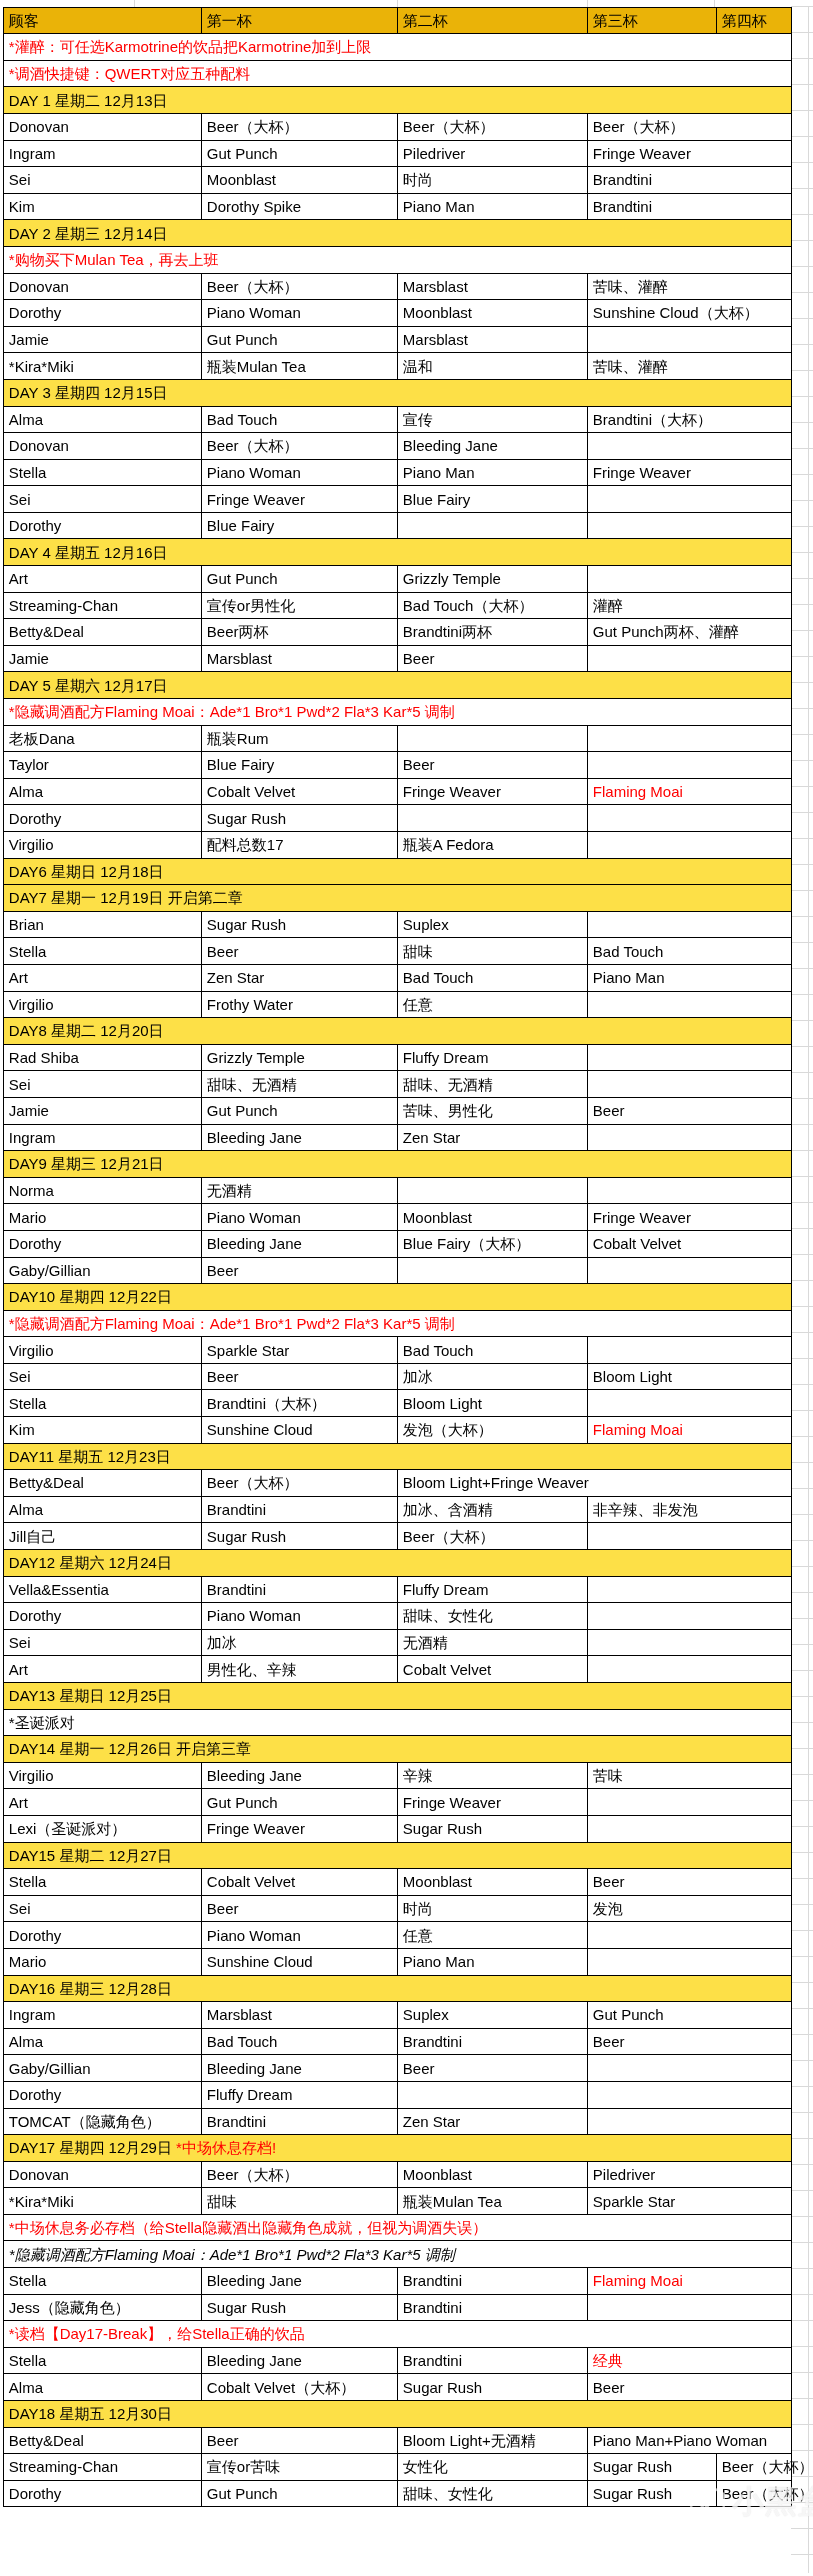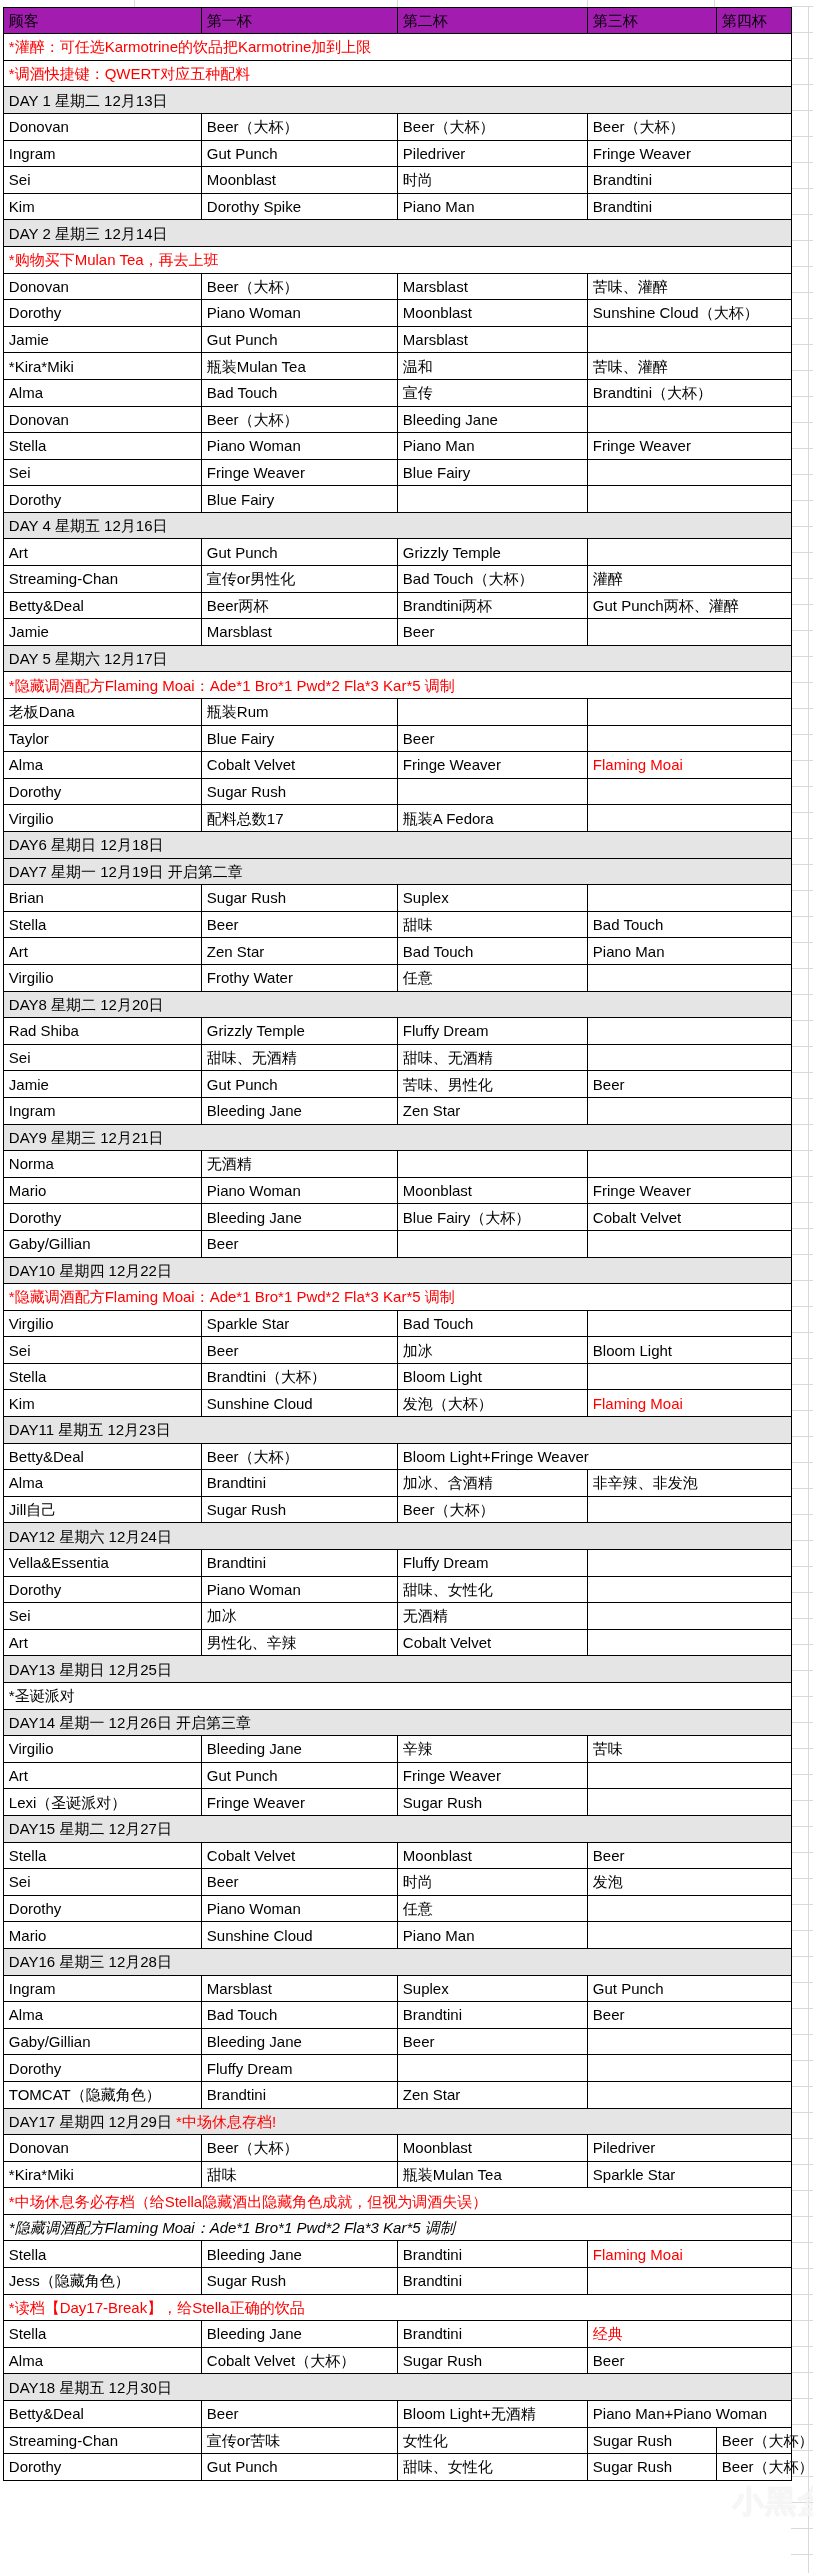--- a/index.html
+++ b/index.html
@@ -9,22 +9,22 @@
     overflow:hidden;color:#000;
   }
   #sheet{position:absolute;left:2.8px;top:6.6px}
   table{border-collapse:collapse;table-layout:fixed;width:788px}
   col.c1{width:198px}col.c2{width:196px}col.c3{width:190px}col.c4{width:129px}col.c5{width:75px}
   th,td{
     border:1.1px solid #000;height:25px;padding:0.6px 3.3px 0 5px;
     font-size:15px;line-height:1.05;vertical-align:middle;text-align:left;
     font-weight:400;white-space:nowrap;overflow:visible;
   }
-  th{background:#a21caf}
-  td.day{background:#e5e5e5}
+  th{background:#eab308}
+  td.day{background:#fde047}
   .red{color:#FF0000}
   .italic{font-style:italic}
   
   #right-strip{
     position:absolute;left:791px;top:6.6px;width:22px;height:2566px;
     background:repeating-linear-gradient(to bottom,#ffffff 0 25px,#D9D9D9 25px 26px);
   }
   #right-vline{position:absolute;left:808px;top:6.6px;width:0.6px;height:2566px;background:#D9D9D9}
   .top-stub{position:absolute;top:0;width:0.6px;height:6.6px;background:#D9D9D9}
   #top-hline{position:absolute;left:791px;top:6px;width:22px;height:0.6px;background:#D9D9D9}
@@ -124,20 +124,23 @@
           <td>Marsblast</td>
           <td colspan="2"></td>
         </tr>
         <tr>
           <td>*Kira*Miki</td>
           <td>瓶装Mulan Tea</td>
           <td>温和</td>
           <td colspan="2">苦味、灌醉</td>
         </tr>
         <tr>
+          <td colspan="5" class="day"><span>DAY 3 星期四 12月15日</span></td>
+        </tr>
+        <tr>
           <td>Alma</td>
           <td>Bad Touch</td>
           <td>宣传</td>
           <td colspan="2">Brandtini（大杯）</td>
         </tr>
         <tr>
           <td>Donovan</td>
           <td>Beer（大杯）</td>
           <td>Bleeding Jane</td>
           <td colspan="2"></td>

